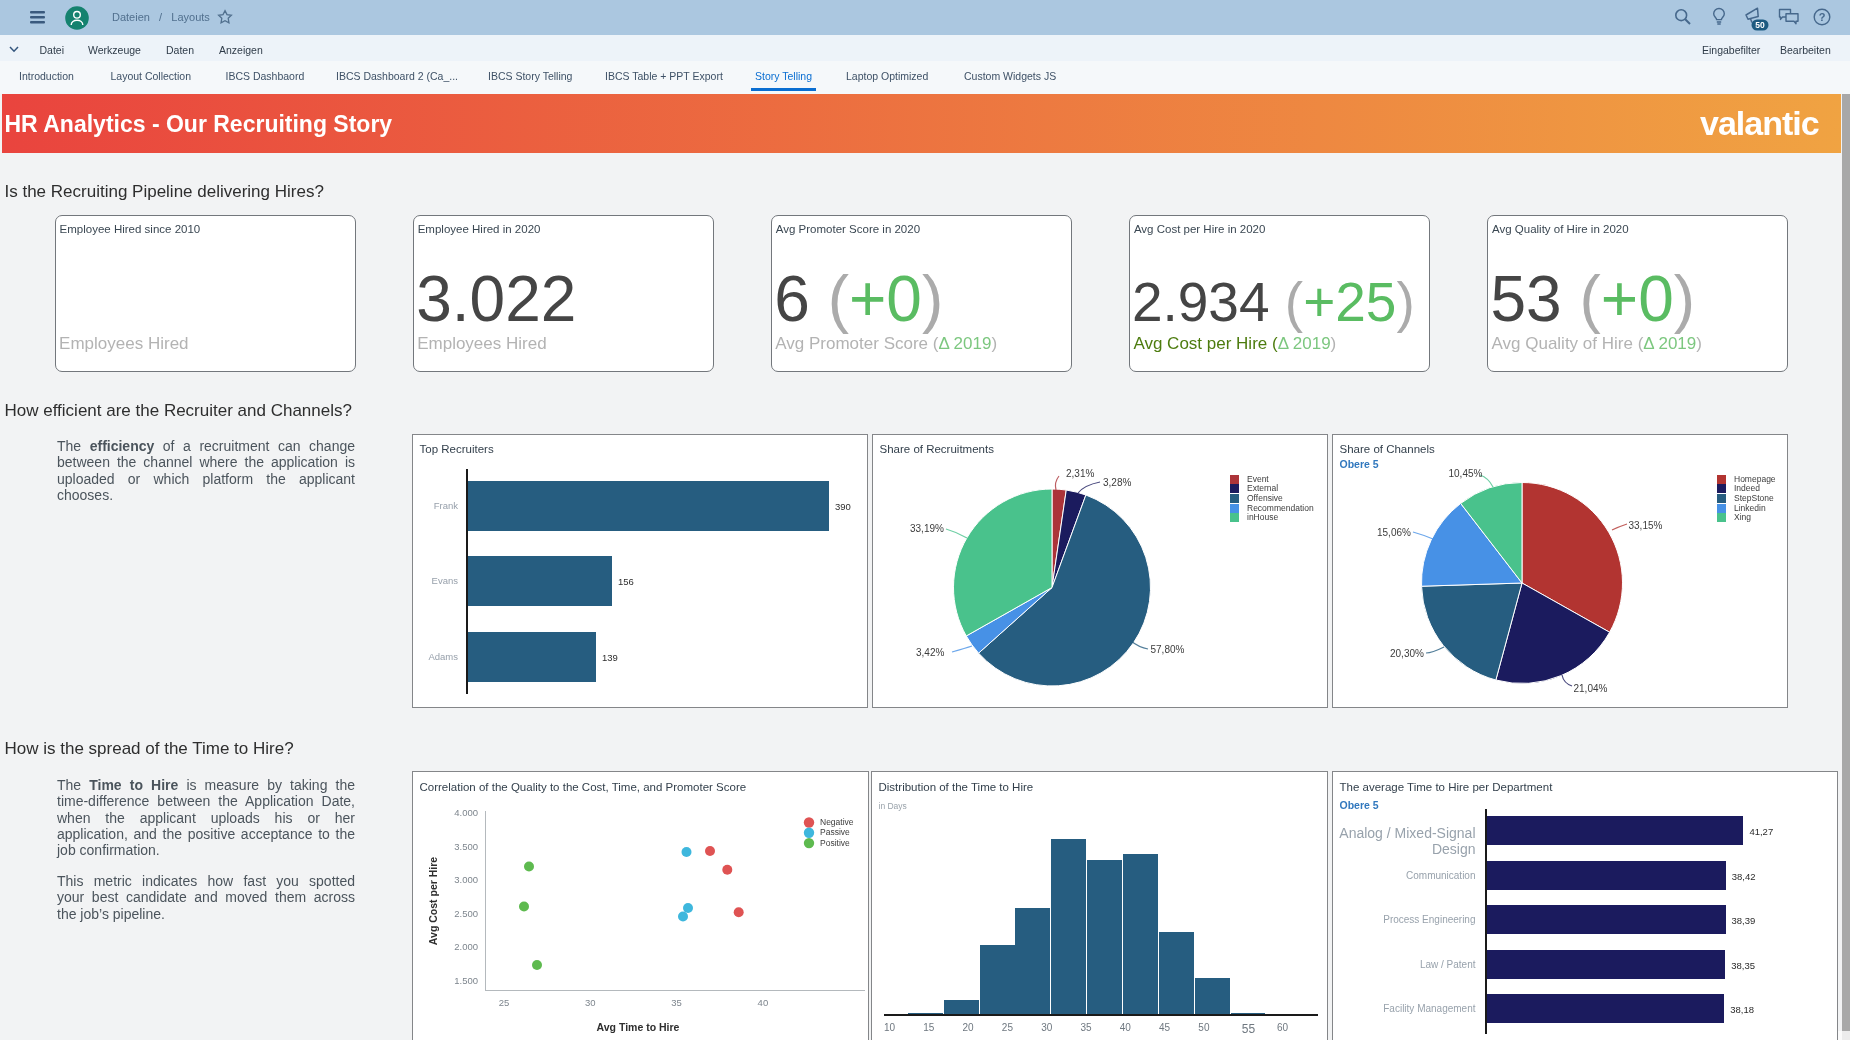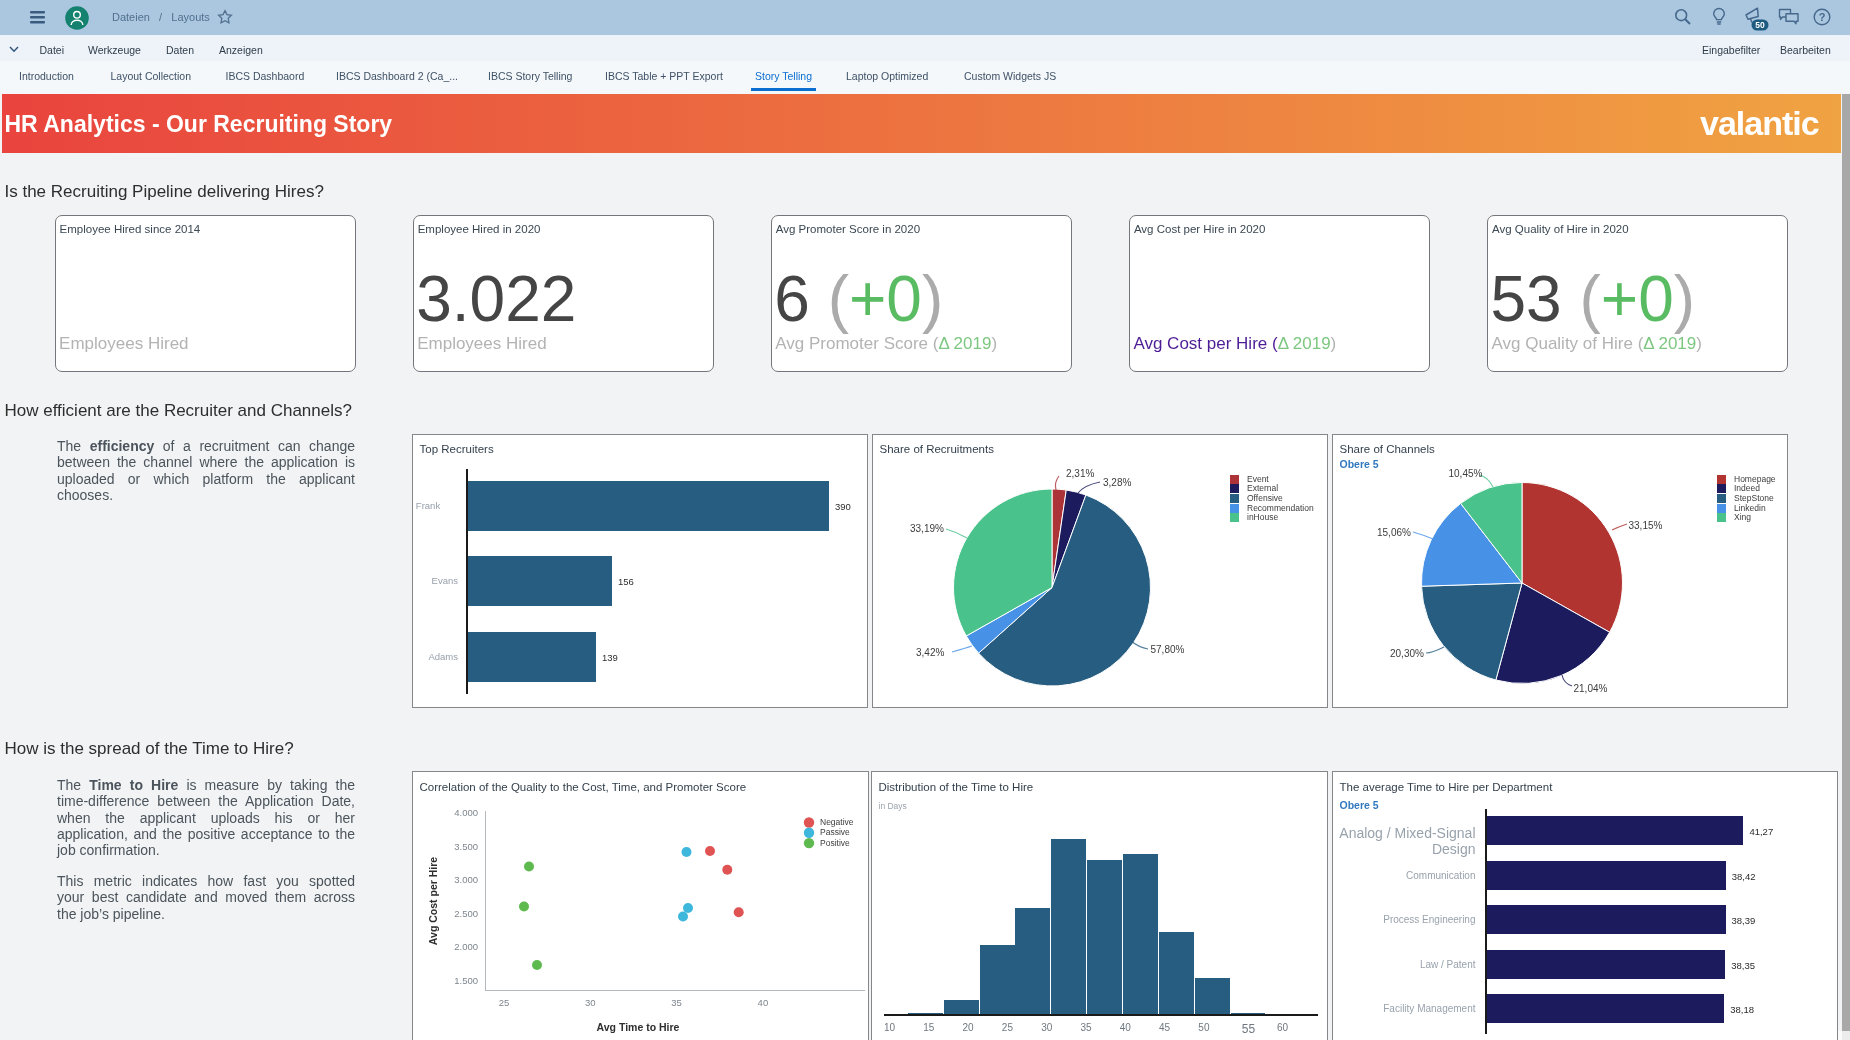--- a/index.html
+++ b/index.html
@@ -68,49 +68,50 @@
 <div class="ab" style="left:964px;top:70px;font-size:10.5px;line-height:12px;color:#3e5166">Custom Widgets JS</div>
 <div class="ab" style="left:751px;top:88px;width:65px;height:2.5px;background:#0a6ed1"></div>
 <div class="ab" style="left:2px;top:94px;width:1839px;height:59px;background:linear-gradient(90deg,#e9443e,#f0a342)"></div>
 <div class="ab" style="left:4.5px;top:112px;font-size:23px;font-weight:bold;color:#fff;line-height:24px">HR Analytics - Our Recruiting Story</div>
 <div class="ab" style="left:1700px;top:105px;font-size:34px;font-weight:bold;color:#fff;line-height:36px;letter-spacing:-1px">valantic</div>
 <div class="ab" style="left:1842px;top:94px;width:8px;height:946px;background:#ececec"></div>
 <div class="ab" style="left:1842px;top:94px;width:8px;height:937px;background:#a8a8a8"></div>
 <div class="ab" style="left:1789px;top:1031px;width:53px;height:9px;background:#fbfbfb"></div>
 <div class="ab" style="left:4.5px;top:181.5px;font-size:17px;color:#2e2e2e;line-height:20px">Is the Recruiting Pipeline delivering Hires?</div>
 <div class="card" style="left:54.6px;top:215px;width:301px;height:157px"></div>
-<div class="ab" style="left:59.6px;top:223px;font-size:11.5px;color:#3a4752;line-height:13px">Employee Hired since 2014</div>
+<div class="ab" style="left:59.6px;top:223px;font-size:11.5px;color:#3a4752;line-height:13px">Employee Hired since 2010</div>
 <div class="ab" style="left:59.1px;top:334px;font-size:17px;line-height:19px;white-space:nowrap"><span style="color:#b3b3b3">Employees Hired</span></div>
 <div class="card" style="left:412.7px;top:215px;width:301px;height:157px"></div>
 <div class="ab" style="left:417.7px;top:223px;font-size:11.5px;color:#3a4752;line-height:13px">Employee Hired in 2020</div>
 <div class="ab" style="left:416.2px;top:267px;font-size:64px;line-height:64px;white-space:nowrap"><span style="color:#454545">3.022</span></div>
 <div class="ab" style="left:417.2px;top:334px;font-size:17px;line-height:19px;white-space:nowrap"><span style="color:#b3b3b3">Employees Hired</span></div>
 <div class="card" style="left:770.8px;top:215px;width:301px;height:157px"></div>
 <div class="ab" style="left:775.8px;top:223px;font-size:11.5px;color:#3a4752;line-height:13px">Avg Promoter Score in 2020</div>
 <div class="ab" style="left:774.3px;top:267px;font-size:64px;line-height:64px;white-space:nowrap"><span style="color:#454545">6</span><span style="color:#ababab"> (</span><span style="color:#5abc62">+0</span><span style="color:#ababab">)</span></div>
 <div class="ab" style="left:775.3px;top:334px;font-size:17px;line-height:19px;white-space:nowrap"><span style="color:#b3b3b3">Avg Promoter Score (</span><span style="color:#7cc77f">Δ 2019</span><span style="color:#b3b3b3">)</span></div>
 <div class="card" style="left:1128.9px;top:215px;width:301px;height:157px"></div>
 <div class="ab" style="left:1133.9px;top:223px;font-size:11.5px;color:#3a4752;line-height:13px">Avg Cost per Hire in 2020</div>
-<div class="ab" style="left:1133.4px;top:334px;font-size:17px;line-height:19px;white-space:nowrap"><span style="color:#4c1d95">Avg Cost per Hire (</span><span style="color:#7cc77f">Δ 2019</span><span style="color:#b3b3b3">)</span></div>
+<div class="ab" style="left:1131.9px;top:270px;font-size:55px;line-height:64px;white-space:nowrap"><span style="color:#454545">2.934</span><span style="color:#ababab"> (</span><span style="color:#5abc62">+25</span><span style="color:#ababab">)</span></div>
+<div class="ab" style="left:1133.4px;top:334px;font-size:17px;line-height:19px;white-space:nowrap"><span style="color:#4d7c0f">Avg Cost per Hire (</span><span style="color:#7cc77f">Δ 2019</span><span style="color:#b3b3b3">)</span></div>
 <div class="card" style="left:1487.0px;top:215px;width:301px;height:157px"></div>
 <div class="ab" style="left:1492.0px;top:223px;font-size:11.5px;color:#3a4752;line-height:13px">Avg Quality of Hire in 2020</div>
 <div class="ab" style="left:1490.5px;top:267px;font-size:64px;line-height:64px;white-space:nowrap"><span style="color:#454545">53</span><span style="color:#ababab"> (</span><span style="color:#5abc62">+0</span><span style="color:#ababab">)</span></div>
 <div class="ab" style="left:1491.5px;top:334px;font-size:17px;line-height:19px;white-space:nowrap"><span style="color:#b3b3b3">Avg Quality of Hire (</span><span style="color:#7cc77f">Δ 2019</span><span style="color:#b3b3b3">)</span></div>
 <div class="ab" style="left:4.5px;top:401px;font-size:17px;color:#2e2e2e;line-height:20px">How efficient are the Recruiter and Channels?</div>
 <div class="ab" style="left:57px;top:438px;width:298px;font-size:14px;color:#4b545c;line-height:16.3px">
       <div class="jl" style="height:16.3px">The <b>efficiency</b> of a recruitment can change</div>
       <div class="jl" style="height:16.3px">between the channel where the application is</div>
       <div class="jl" style="height:16.3px">uploaded or which platform the applicant</div>
       <div class="" style="height:16.3px">chooses.</div>
     </div>
 <div class="panel" style="left:411.5px;top:434px;width:456.5px;height:273.5px"></div>
 <div class="ab" style="left:419.5px;top:442px;font-size:11.5px;color:#323f4b;line-height:14px">Top Recruiters</div>
 <div class="ab" style="left:466px;top:469px;width:2px;height:225px;background:#1a1a1a"></div>
 <div class="ab" style="left:468px;top:480.5px;width:361px;height:50px;background:#265d80"></div>
-<div class="ab" style="left:398px;top:499.5px;width:60px;text-align:center;font-size:9.5px;color:#97a0ab">Frank</div>
+<div class="ab" style="left:398px;top:499.5px;width:60px;text-align:right;font-size:9.5px;color:#97a0ab">Frank</div>
 <div class="ab" style="left:835px;top:500.5px;font-size:9.5px;color:#2e2e2e">390</div>
 <div class="ab" style="left:468px;top:556.0px;width:144px;height:50px;background:#265d80"></div>
 <div class="ab" style="left:398px;top:575.0px;width:60px;text-align:right;font-size:9.5px;color:#97a0ab">Evans</div>
 <div class="ab" style="left:618px;top:576.0px;font-size:9.5px;color:#2e2e2e">156</div>
 <div class="ab" style="left:468px;top:631.5px;width:128px;height:50px;background:#265d80"></div>
 <div class="ab" style="left:398px;top:650.5px;width:60px;text-align:right;font-size:9.5px;color:#97a0ab">Adams</div>
 <div class="ab" style="left:602px;top:651.5px;font-size:9.5px;color:#2e2e2e">139</div>
 <div class="panel" style="left:871.5px;top:434px;width:456px;height:273.5px"></div>
 <div class="ab" style="left:879.5px;top:442px;font-size:11.5px;color:#323f4b;line-height:14px">Share of Recruitments</div>
 <svg class="ab" style="left:952px;top:488px" width="200" height="200">

